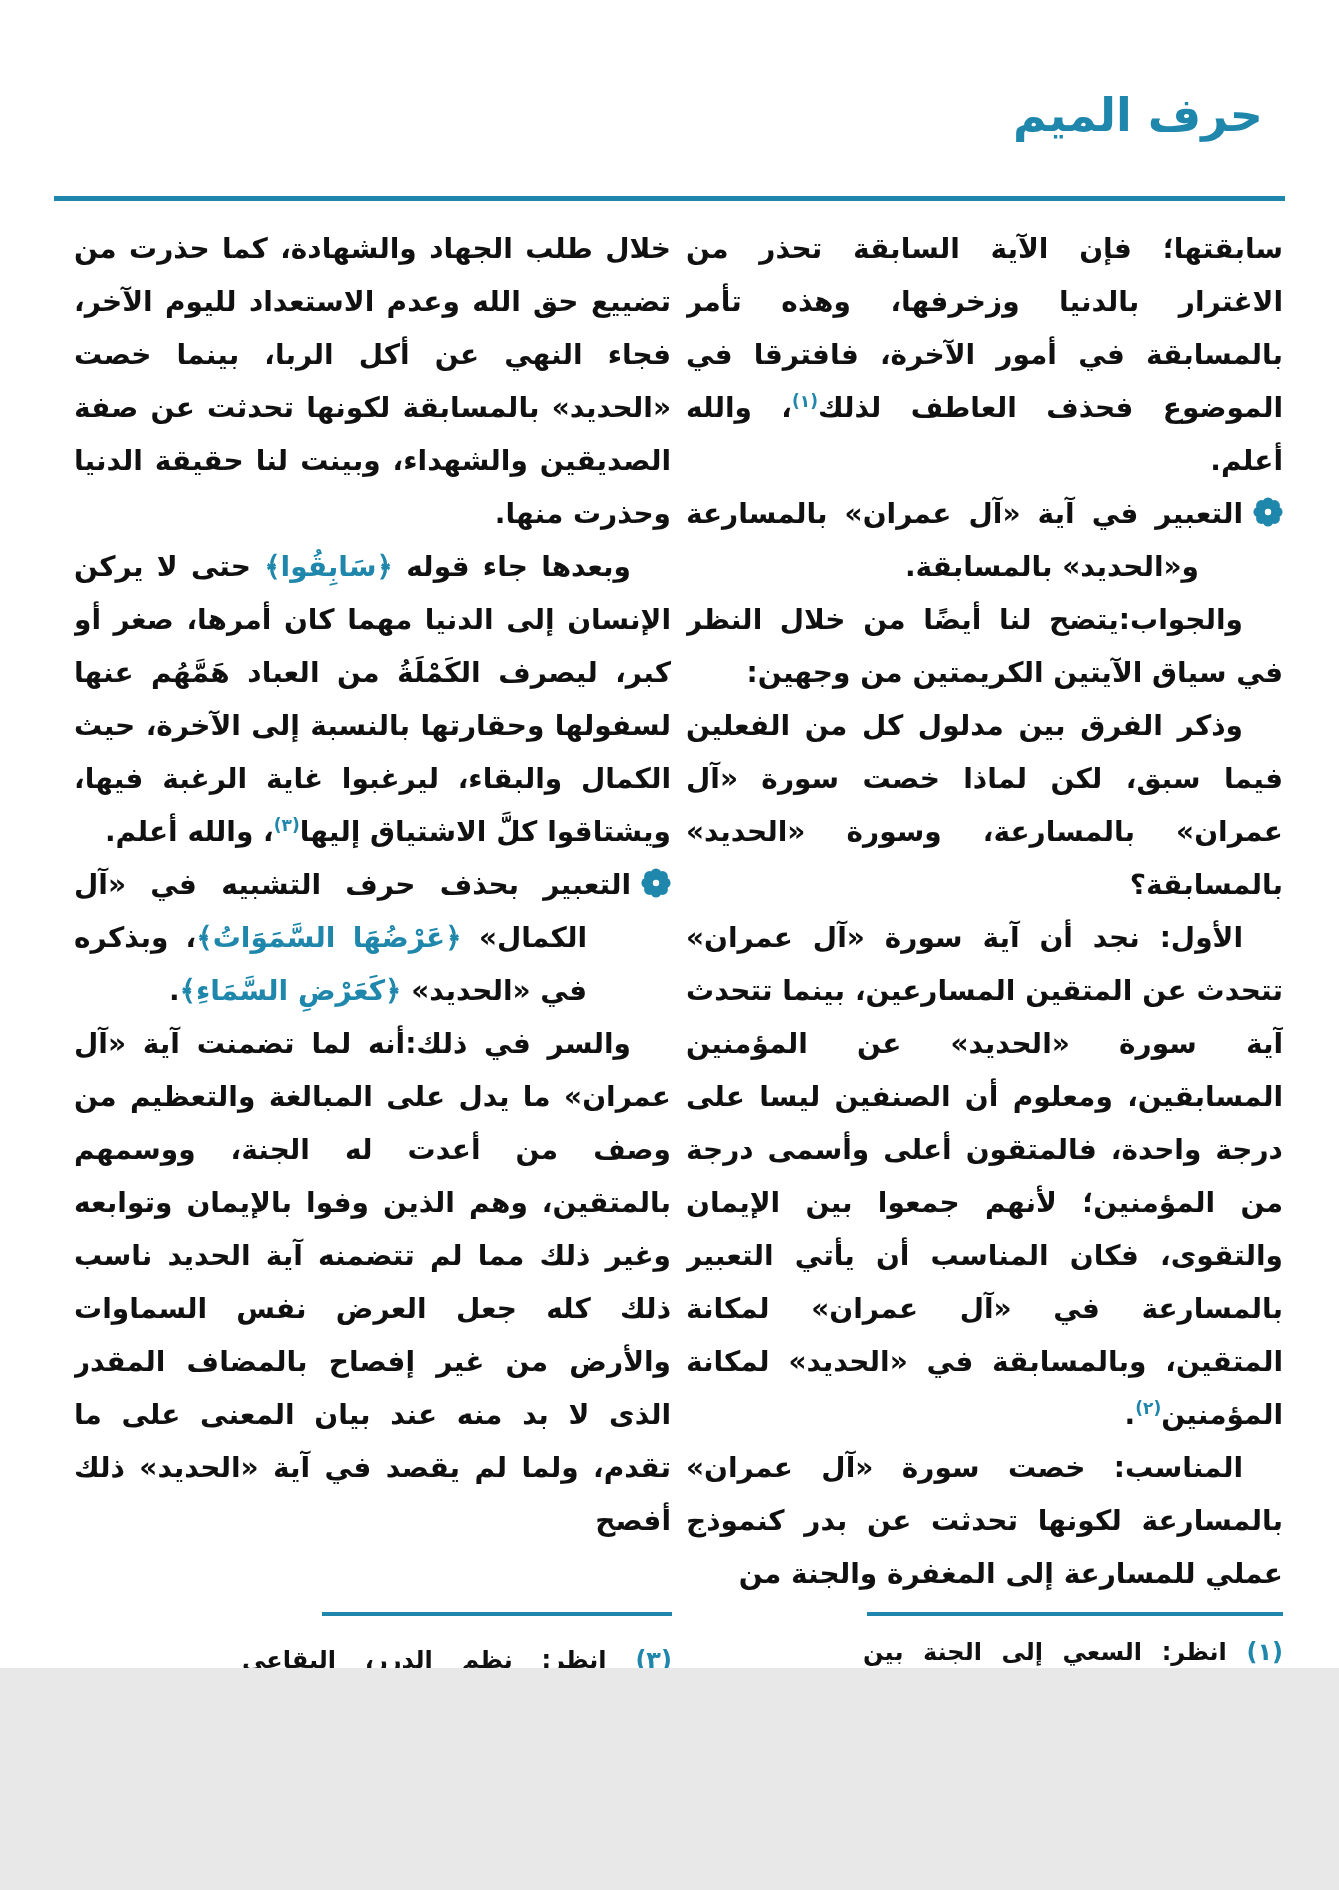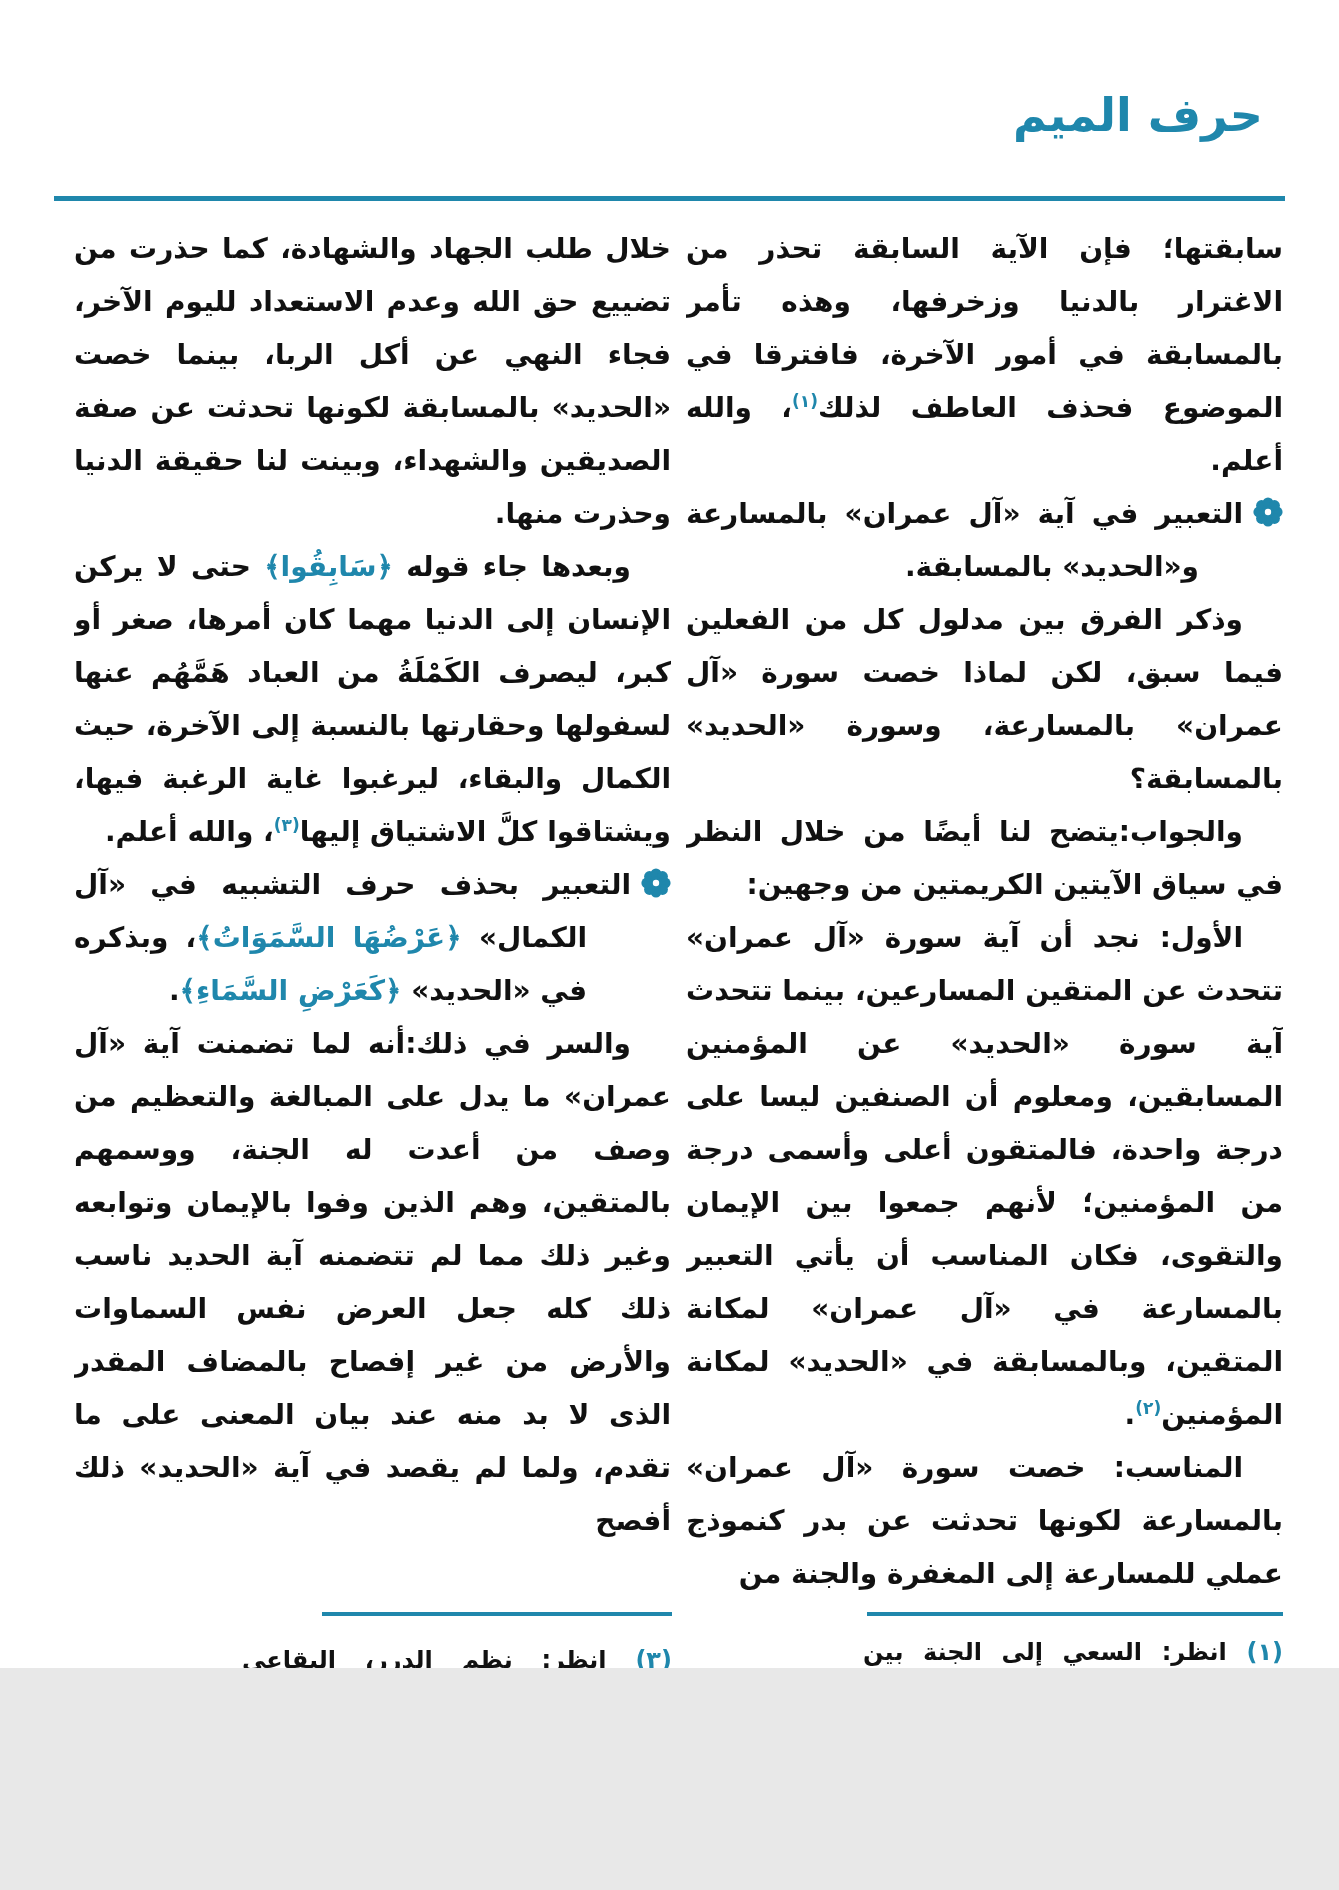--- a/index.html
+++ b/index.html
@@ -111,22 +111,22 @@
             <circle cx="21.51" cy="21.51" r="5.4" fill="var(--accent)"></circle>
             <circle cx="15.00" cy="24.20" r="5.4" fill="var(--accent)"></circle>
             <circle cx="8.49" cy="21.51" r="5.4" fill="var(--accent)"></circle>
             <circle cx="5.80" cy="15.00" r="5.4" fill="var(--accent)"></circle>
             <circle cx="8.49" cy="8.49" r="5.4" fill="var(--accent)"></circle>
             <circle cx="15.00" cy="5.80" r="5.4" fill="var(--accent)"></circle>
             <circle cx="21.51" cy="8.49" r="5.4" fill="var(--accent)"></circle>
             <circle cx="15" cy="15" r="6.2" fill="var(--accent)"></circle>
             <circle cx="15" cy="15" r="3.2" fill="var(--page-bg)"></circle>
           </svg></span><span class="s-n">التعبير في آية «آل عمران» بالمسارعة و«الحديد» بالمسابقة.</span></p>
+      <p class="p-block indent"><span class="s-b">والجواب:</span><span class="s-n">يتضح لنا أيضًا من خلال النظر في سياق الآيتين الكريمتين من وجهين:</span></p>
       <p class="p-block indent"><span class="s-n">وذكر الفرق بين مدلول كل من الفعلين فيما سبق، لكن لماذا خصت سورة «آل عمران» بالمسارعة، وسورة «الحديد» بالمسابقة؟</span></p>
-      <p class="p-block indent"><span class="s-b">والجواب:</span><span class="s-n">يتضح لنا أيضًا من خلال النظر في سياق الآيتين الكريمتين من وجهين:</span></p>
       <p class="p-block indent"><span class="s-b">الأول:</span><span class="s-n"> نجد أن آية سورة «آل عمران» تتحدث عن المتقين المسارعين، بينما تتحدث آية سورة «الحديد» عن المؤمنين المسابقين، ومعلوم أن الصنفين ليسا على درجة واحدة، فالمتقون أعلى وأسمى درجة من المؤمنين؛ لأنهم جمعوا بين الإيمان والتقوى، فكان المناسب أن يأتي التعبير بالمسارعة في «آل عمران» لمكانة المتقين، وبالمسابقة في «الحديد» لمكانة المؤمنين</span><sup class="s-ref">(٢)</sup><span class="s-n">.</span></p>
       <p class="p-block indent"><span class="s-b">المناسب:</span><span class="s-n"> خصت سورة «آل عمران» بالمسارعة لكونها تحدثت عن بدر كنموذج عملي للمسارعة إلى المغفرة والجنة من</span></p>
     </div>
   <div class="col" id="col-left">
       <p class="p-block"><span class="s-n">خلال طلب الجهاد والشهادة، كما حذرت من تضييع حق الله وعدم الاستعداد لليوم الآخر، فجاء النهي عن أكل الربا، بينما خصت «الحديد» بالمسابقة لكونها تحدثت عن صفة الصديقين والشهداء، وبينت لنا حقيقة الدنيا وحذرت منها.</span></p>
       <p class="p-block indent"><span class="s-n">وبعدها جاء قوله </span><span class="s-q">﴿سَابِقُوا﴾</span><span class="s-n"> حتى لا يركن الإنسان إلى الدنيا مهما كان أمرها، صغر أو كبر، ليصرف الكَمْلَةُ من العباد هَمَّهُم عنها لسفولها وحقارتها بالنسبة إلى الآخرة، حيث الكمال والبقاء، ليرغبوا غاية الرغبة فيها، ويشتاقوا كلَّ الاشتياق إليها</span><sup class="s-ref">(٣)</sup><span class="s-n">، والله أعلم.</span></p>
       <p class="h-block"><span class="flower"><svg viewBox="0 0 30 30">
             <circle cx="24.20" cy="15.00" r="5.4" fill="var(--accent)"></circle>
             <circle cx="21.51" cy="21.51" r="5.4" fill="var(--accent)"></circle>
             <circle cx="15.00" cy="24.20" r="5.4" fill="var(--accent)"></circle>

